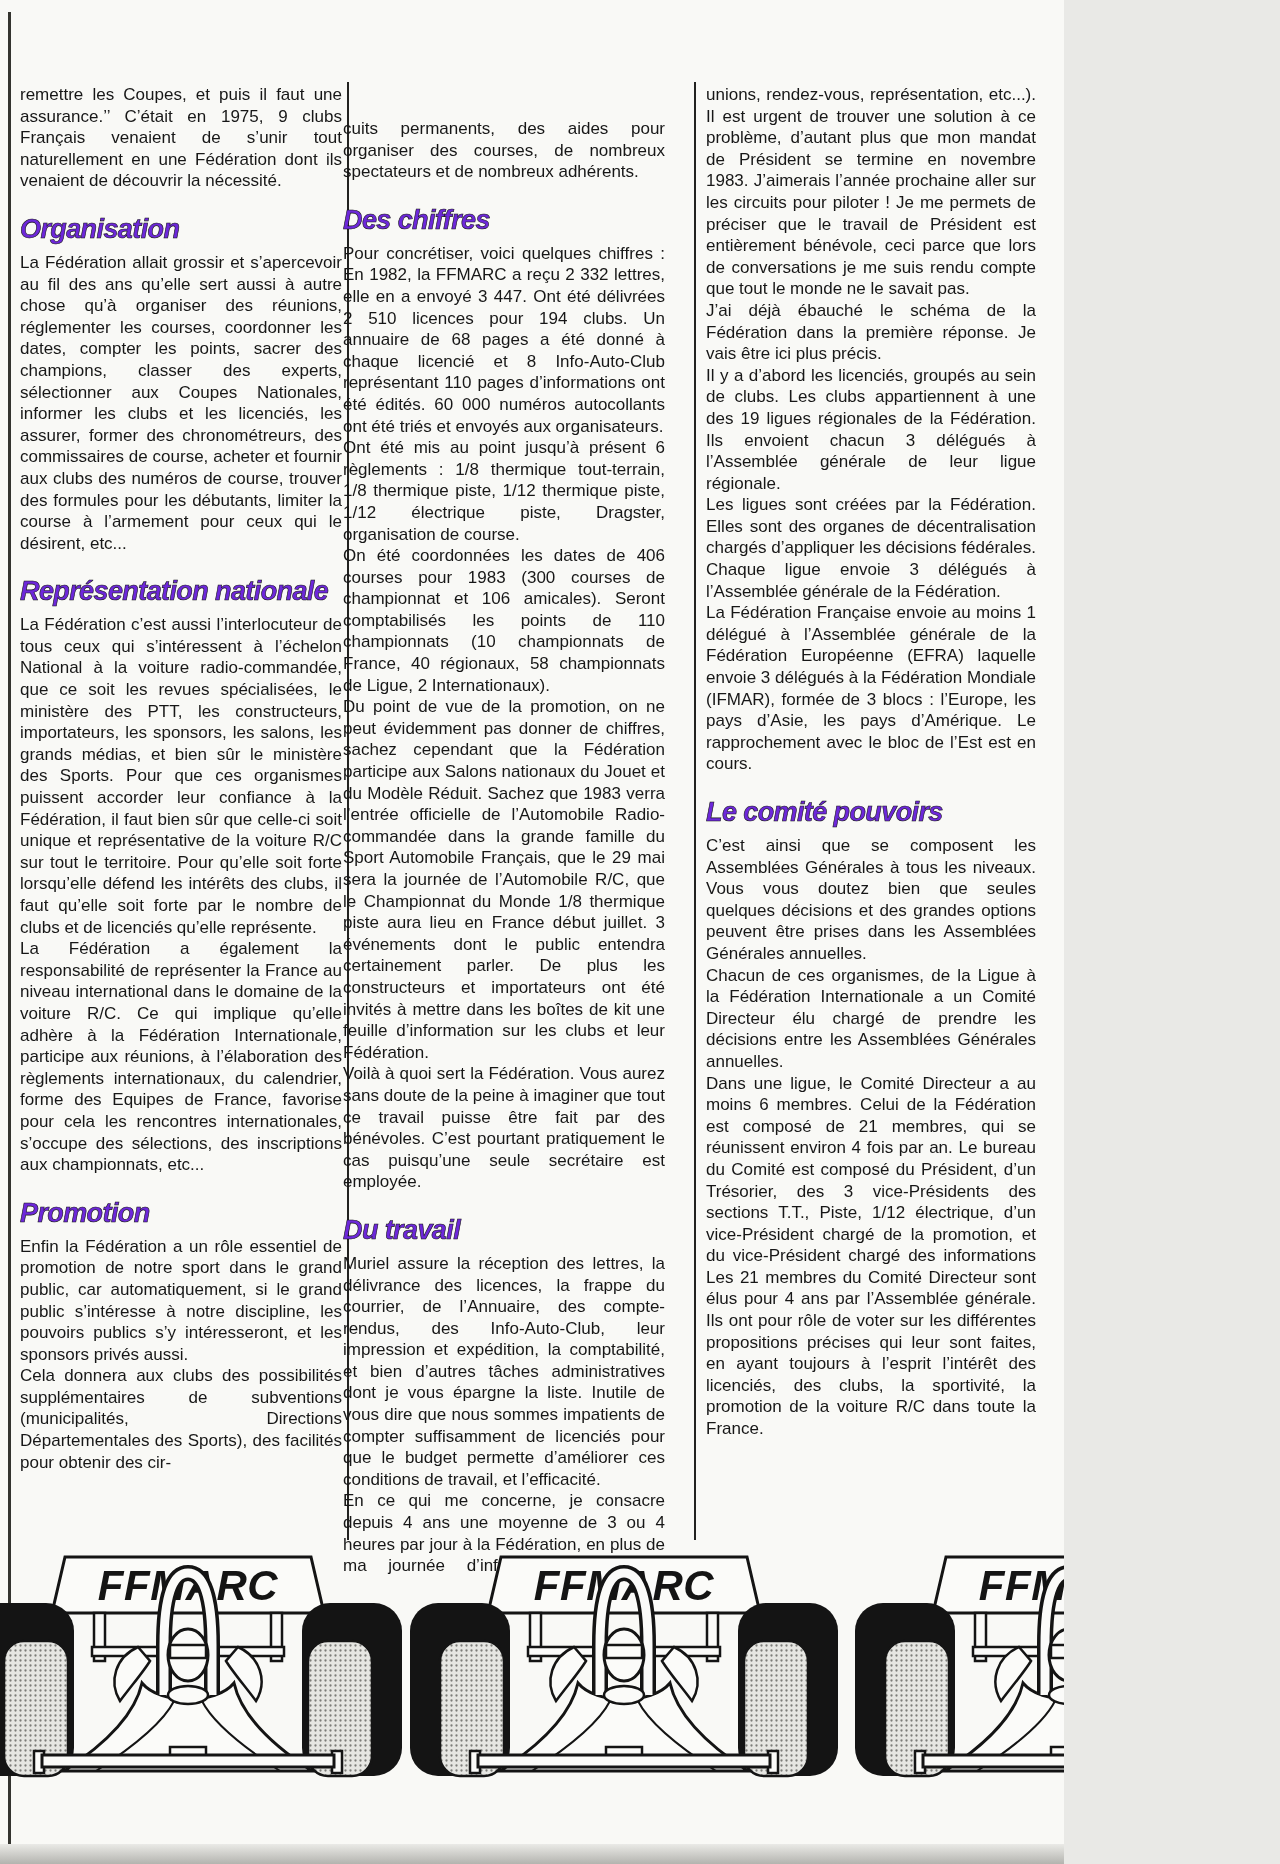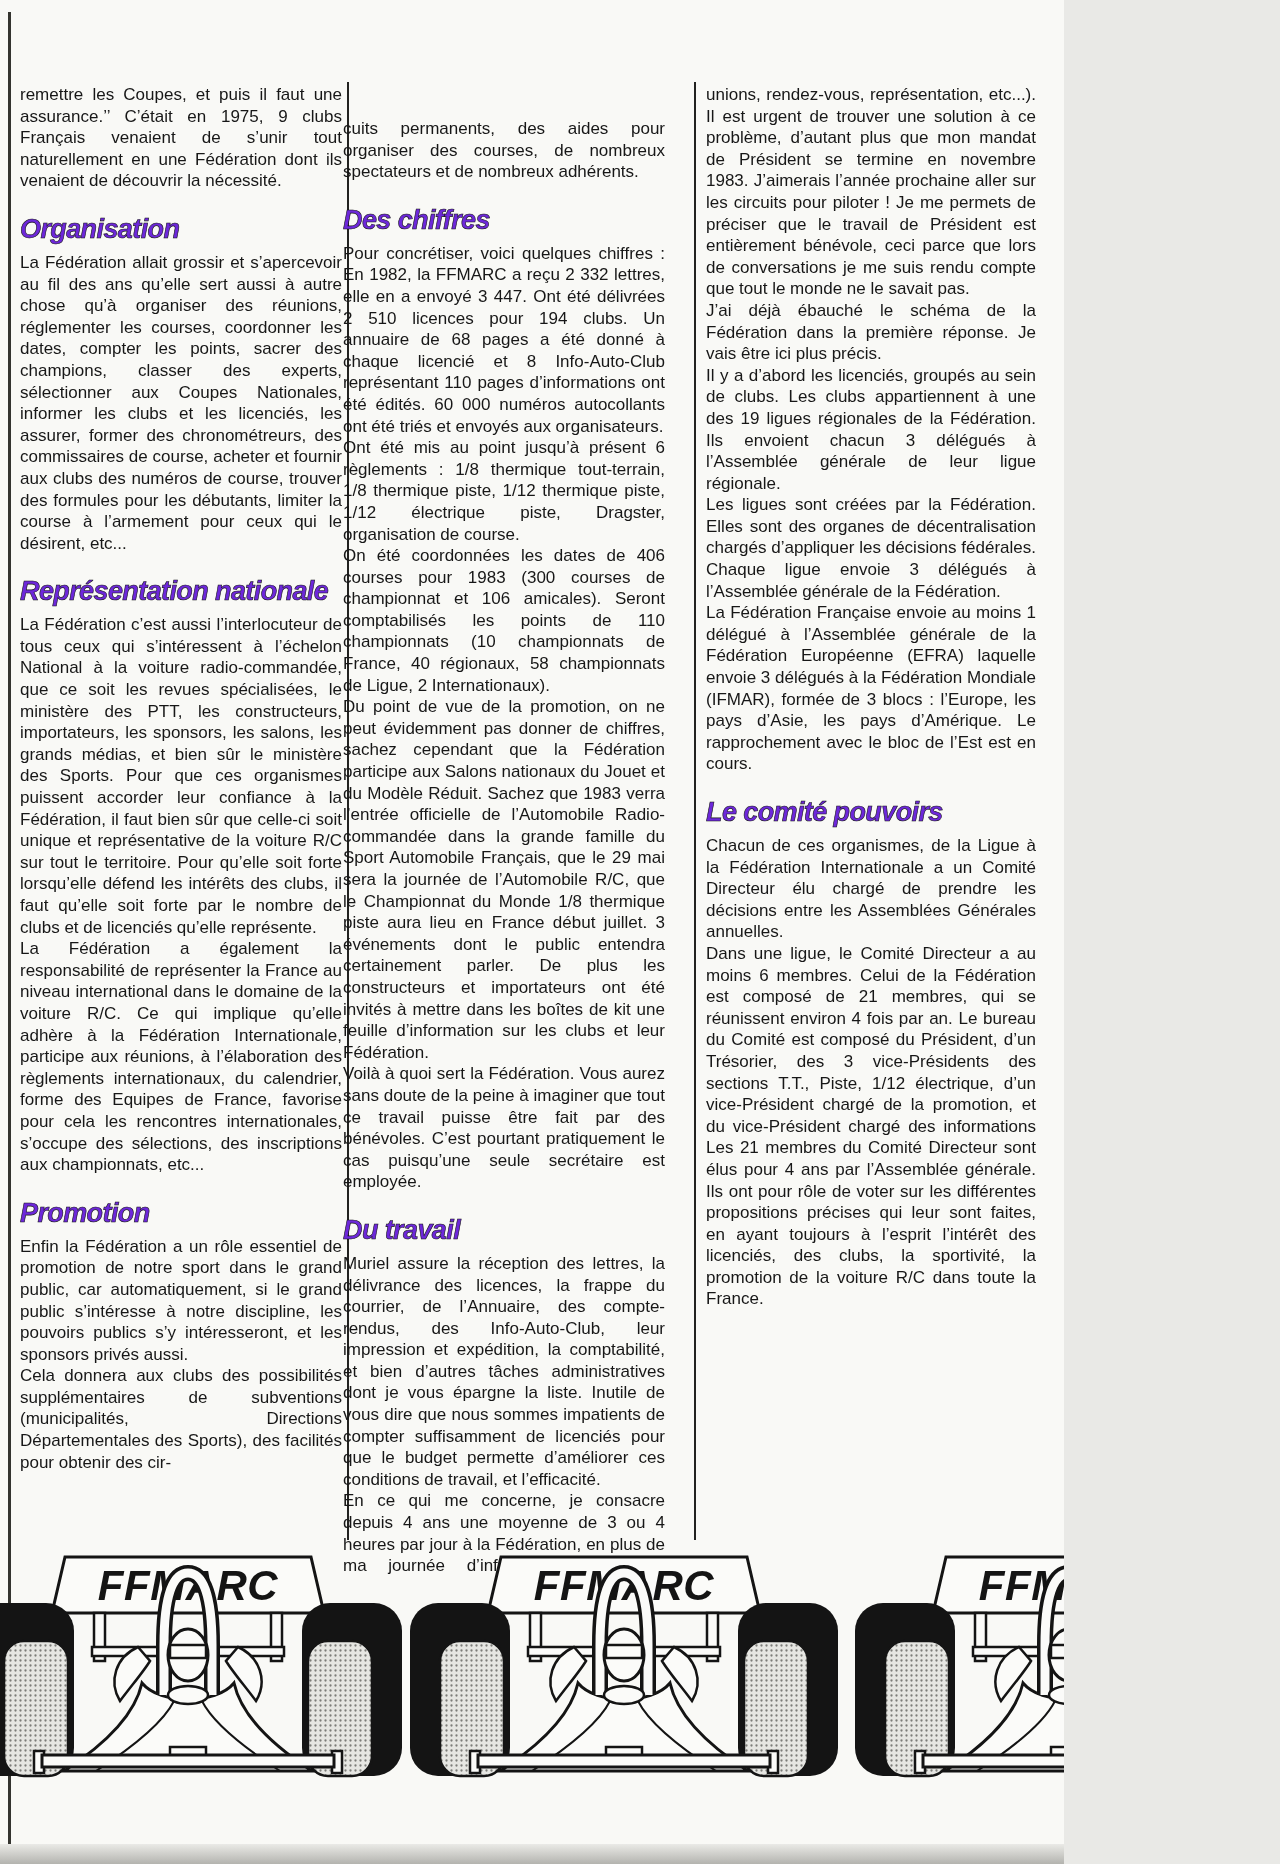--- a/index.html
+++ b/index.html
@@ -75,20 +75,21 @@
 
   <div class="rule rule2"></div>
 
   <div class="col col3">
     <p>unions, rendez-vous, représentation, etc...). Il est urgent de trouver une solution à ce problème, d’autant plus que mon mandat de Président se termine en novembre 1983. J’aimerais l’année prochaine aller sur les circuits pour piloter&nbsp;! Je me permets de préciser que le travail de Président est entièrement bénévole, ceci parce que lors de conversations je me suis rendu compte que tout le monde ne le savait pas.</p>
     <p>J’ai déjà ébauché le schéma de la Fédération dans la première réponse. Je vais être ici plus précis.</p>
     <p>Il y a d’abord les licenciés, groupés au sein de clubs. Les clubs appartiennent à une des 19 ligues régionales de la Fédération. Ils envoient chacun 3 délégués à l’Assemblée générale de leur ligue régionale.</p>
     <p>Les ligues sont créées par la Fédération. Elles sont des organes de décentralisation chargés d’appliquer les décisions fédérales. Chaque ligue envoie 3 délégués à l’Assemblée générale de la Fédération.</p>
     <p>La Fédération Française envoie au moins 1 délégué à l’Assemblée générale de la Fédération Européenne (EFRA) laquelle envoie 3 délégués à la Fédération Mondiale (IFMAR), formée de 3 blocs&nbsp;: l’Europe, les pays d’Asie, les pays d’Amérique. Le rapprochement avec le bloc de l’Est est en cours.</p>
     <h2>Le comité pouvoirs</h2>
+    <p>C’est ainsi que se composent les Assemblées Générales à tous les niveaux. Vous vous doutez bien que seules quelques décisions et des grandes options peuvent être prises dans les Assemblées Générales annuelles.</p>
     <p>Chacun de ces organismes, de la Ligue à la Fédération Internationale a un Comité Directeur élu chargé de prendre les décisions entre les Assemblées Générales annuelles.</p>
     <p>Dans une ligue, le Comité Directeur a au moins 6 membres. Celui de la Fédération est composé de 21 membres, qui se réunissent environ 4 fois par an. Le bureau du Comité est composé du Président, d’un Trésorier, des 3 vice-Présidents des sections T.T., Piste, 1/12 électrique, d’un vice-Président chargé de la promotion, et du vice-Président chargé des informations Les 21 membres du Comité Directeur sont élus pour 4 ans par l’Assemblée générale. Ils ont pour rôle de voter sur les différentes propositions précises qui leur sont faites, en ayant toujours à l’esprit l’intérêt des licenciés, des clubs, la sportivité, la promotion de la voiture R/C dans toute la France.</p>
   </div>
 
   <svg class="defs-holder" aria-hidden="true">
     <defs>
       <pattern id="halftone" width="5" height="5" patternUnits="userSpaceOnUse">
         <rect width="5" height="5" fill="#e6e6e2"></rect>
         <circle cx="2.5" cy="2.5" r="1.15" fill="#7c7c78"></circle>
       </pattern>

